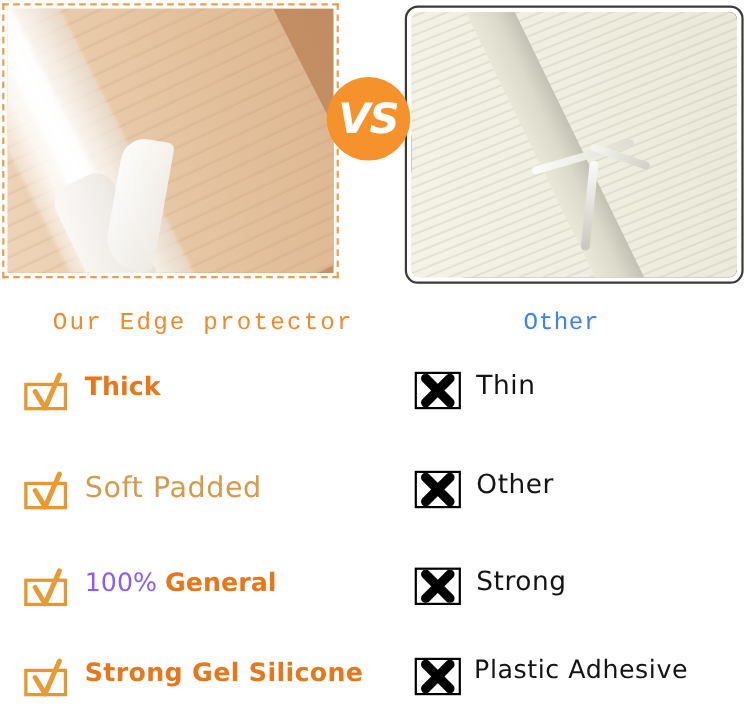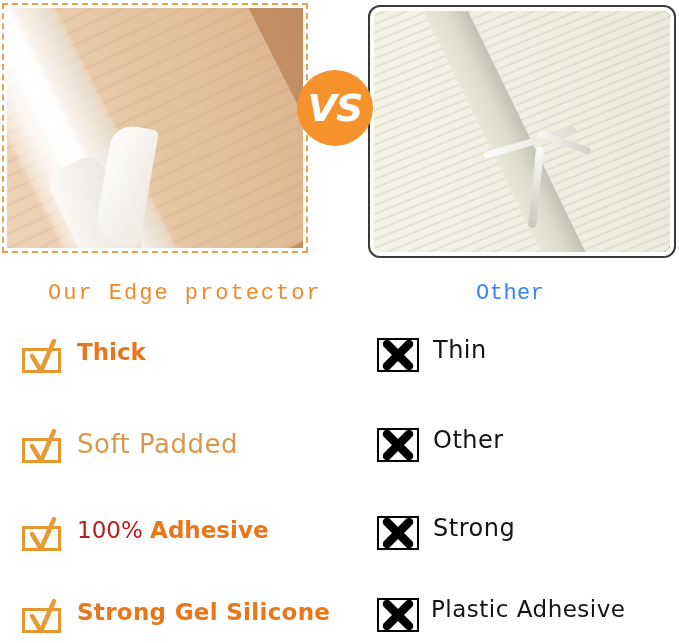--- a/index.html
+++ b/index.html
@@ -306,21 +306,21 @@
     color: #E8761A;
     font-weight: bold;
   }
   .label-ok.soft {
     color: #D79A4C;
     font-weight: normal;
     font-size: 26px;
     letter-spacing: 0.5px;
   }
   .label-ok .dim {
-    color: #b91c1c;
+    color: #8b5cf6;
     font-weight: normal;
   }
   .label-ok.long {
     font-size: 23px;
     letter-spacing: 0.3px;
   }
   .label-no {
     font-size: 24px;
     color: #141414;
     font-weight: normal;
@@ -410,21 +410,21 @@
   </div>
 
   <div class="frow r2">
     <div class="cell-ok">
       <span class="check-icon">
         <span class="boxr"></span>
         <svg viewBox="0 0 34 38">
             <path d="M6 17 L15 32 L28 2" fill="none" stroke="#E99B33" stroke-width="4.5" stroke-linecap="round" stroke-linejoin="round"></path>
           </svg>
       </span>
-      <span class="label label-ok"><span class="dim">100% </span><span>Adhesive</span></span>
+      <span class="label label-ok"><span class="dim">100% </span><span>General</span></span>
     </div>
     <div class="cell-no">
       <span class="x-icon">
         <span class="boxr"></span>
         <svg viewBox="0 0 36 30">
             <path d="M7 4 L29 26 M29 4 L7 26" fill="none" stroke="#000" stroke-width="8.5" stroke-linecap="round"></path>
           </svg>
       </span>
       <span class="label label-no">Strong</span>
     </div>

